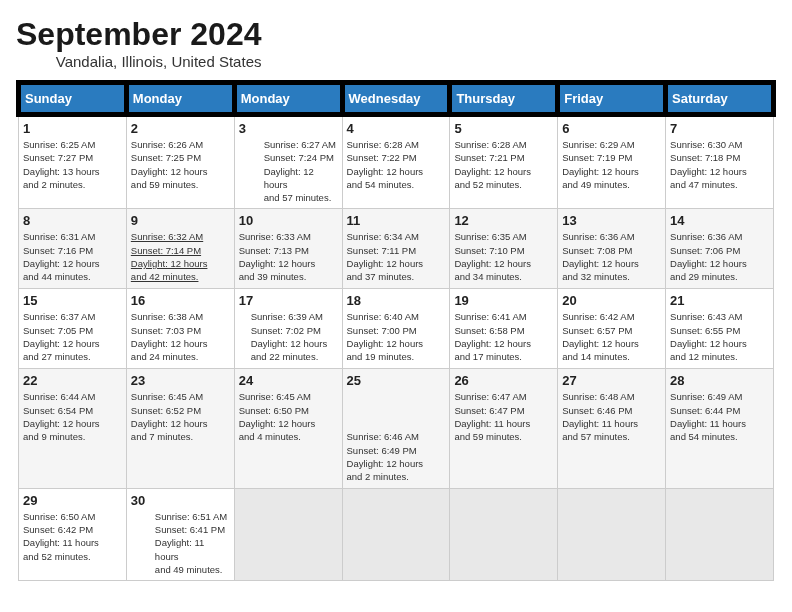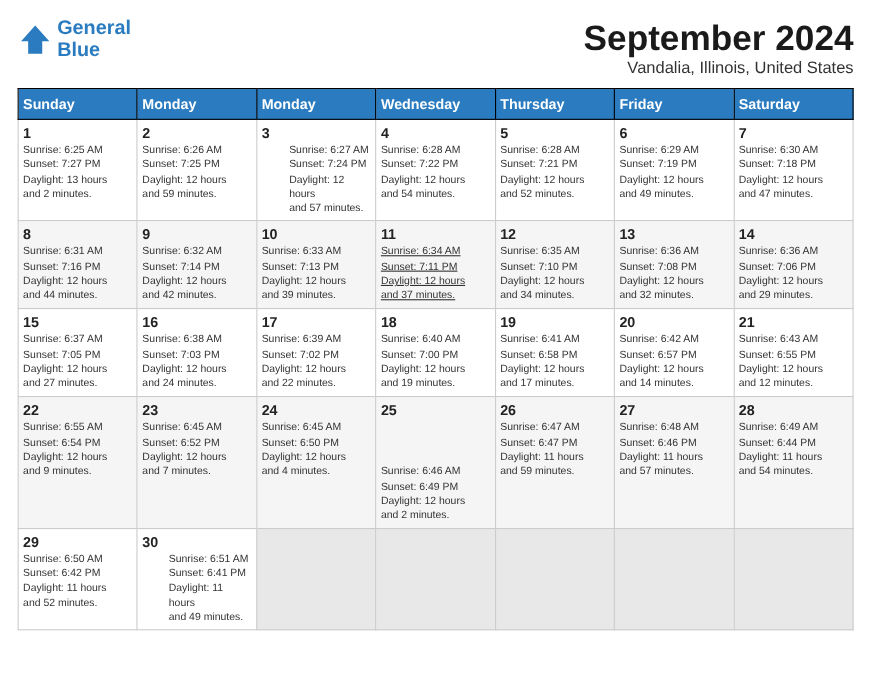--- a/index.html
+++ b/index.html
@@ -51,21 +51,21 @@
       border-collapse: collapse;
       table-layout: fixed;
     }
     thead tr th {
       background-color: #2a7bbf;
       color: #fff;
       font-size: 13px;
       font-weight: bold;
       padding: 6px 4px;
       text-align: left;
-      border: 1px solid #000000;
+      border: 5px solid #000000;
     }
     tbody tr td {
       border: 1px solid #ccc;
       vertical-align: top;
       padding: 4px 4px;
       font-size: 10px;
       color: #222;
       height: 80px;
       background: #fff;
     }
@@ -84,29 +84,20 @@
       color: #333;
     }
     td.empty {
       background: #e8e8e8 !important;
     }
   </style>
 </head>
 <body>
 
 <div class="header-area">
-  <div class="logo">
-    <svg class="logo-icon" viewBox="0 0 40 40">
-      <polygon points="20,4 36,22 28,22 28,36 12,36 12,22 4,22" fill="#2a7bbf"></polygon>
-    </svg>
-    <div class="logo-text">
-      <span style="color:#2a7bbf">General</span><br>
-      <span>Blue</span>
-    </div>
-  </div>
   <div class="title-area">
     <div class="calendar-title">September 2024</div>
     <div class="calendar-subtitle">Vandalia, Illinois, United States</div>
   </div>
 </div>
 
 <table>
   <thead>
     <tr id="header-row">
     <th>Sunday</th>
@@ -173,35 +164,35 @@
       <tr>
         <td>
           <span class="day-num">8</span>
           <div class="day-detail" style="white-space: pre-line;">Sunrise: 6:31 AM
 Sunset: 7:16 PM
 Daylight: 12 hours
 and 44 minutes.</div>
         </td>
         <td>
           <span class="day-num">9</span>
-          <div class="day-detail" style="white-space: pre-line;">Sunrise: 6:32 AM
+          <div class="day-detail" style="white-space: pre-line; text-decoration: underline;">Sunrise: 6:32 AM
 Sunset: 7:14 PM
 Daylight: 12 hours
 and 42 minutes.</div>
         </td>
         <td>
           <span class="day-num">10</span>
           <div class="day-detail" style="white-space: pre-line;">Sunrise: 6:33 AM
 Sunset: 7:13 PM
 Daylight: 12 hours
 and 39 minutes.</div>
         </td>
         <td>
           <span class="day-num">11</span>
-          <div class="day-detail" style="white-space: pre-line; text-decoration: underline;">Sunrise: 6:34 AM
+          <div class="day-detail" style="white-space: pre-line;">Sunrise: 6:34 AM
 Sunset: 7:11 PM
 Daylight: 12 hours
 and 37 minutes.</div>
         </td>
         <td>
           <span class="day-num">12</span>
           <div class="day-detail" style="white-space: pre-line;">Sunrise: 6:35 AM
 Sunset: 7:10 PM
 Daylight: 12 hours
 and 34 minutes.</div>
@@ -231,21 +222,21 @@
         </td>
         <td>
           <span class="day-num">16</span>
           <div class="day-detail" style="white-space: pre-line;">Sunrise: 6:38 AM
 Sunset: 7:03 PM
 Daylight: 12 hours
 and 24 minutes.</div>
         </td>
         <td>
           <span class="day-num">17</span>
-          <div class="day-detail" style="white-space: pre-line;">Sunrise: 6:39 AM
+          <div class="day-detail" style="white-space: pre-line; margin-left: 12px;">Sunrise: 6:39 AM
 Sunset: 7:02 PM
 Daylight: 12 hours
 and 22 minutes.</div>
         </td>
         <td>
           <span class="day-num">18</span>
           <div class="day-detail" style="white-space: pre-line;">Sunrise: 6:40 AM
 Sunset: 7:00 PM
 Daylight: 12 hours
 and 19 minutes.</div>
@@ -268,21 +259,21 @@
           <span class="day-num">21</span>
           <div class="day-detail" style="white-space: pre-line;">Sunrise: 6:43 AM
 Sunset: 6:55 PM
 Daylight: 12 hours
 and 12 minutes.</div>
         </td>
       </tr>
       <tr>
         <td>
           <span class="day-num">22</span>
-          <div class="day-detail" style="white-space: pre-line;">Sunrise: 6:55 AM
+          <div class="day-detail" style="white-space: pre-line;">Sunrise: 6:44 AM
 Sunset: 6:54 PM
 Daylight: 12 hours
 and 9 minutes.</div>
         </td>
         <td>
           <span class="day-num">23</span>
           <div class="day-detail" style="white-space: pre-line;">Sunrise: 6:45 AM
 Sunset: 6:52 PM
 Daylight: 12 hours
 and 7 minutes.</div>

